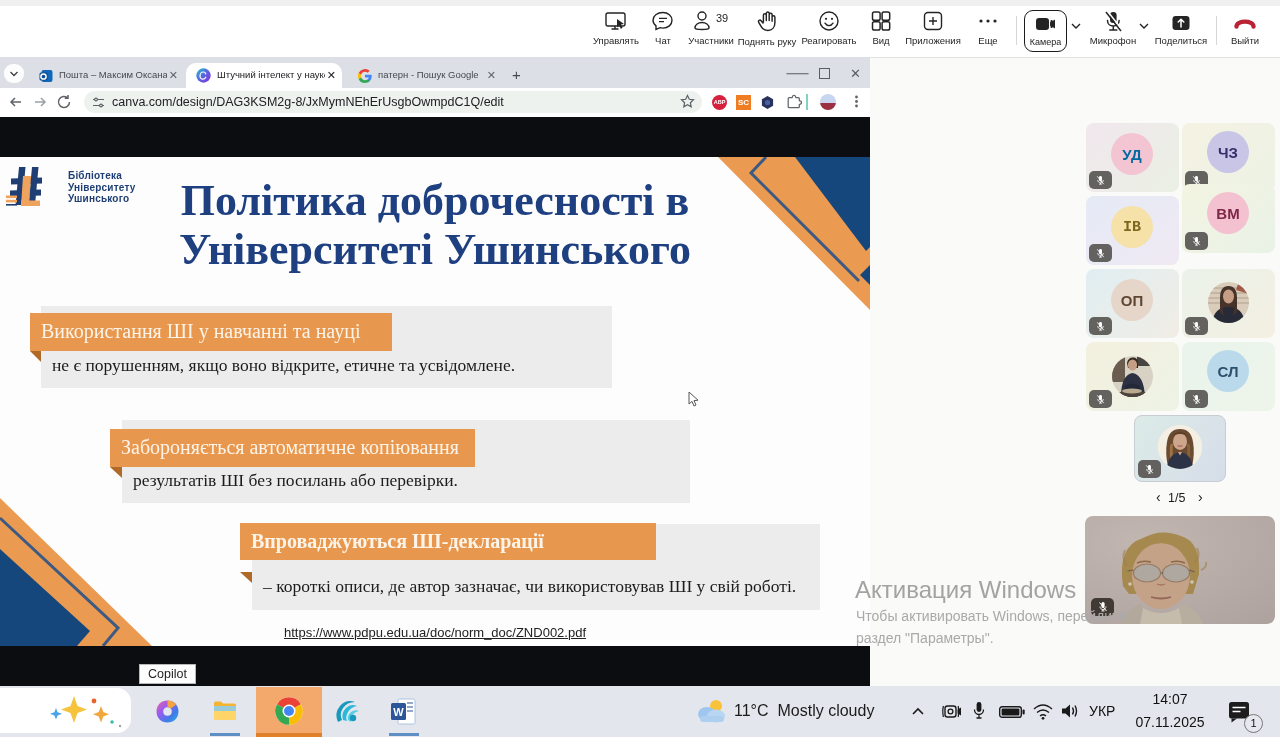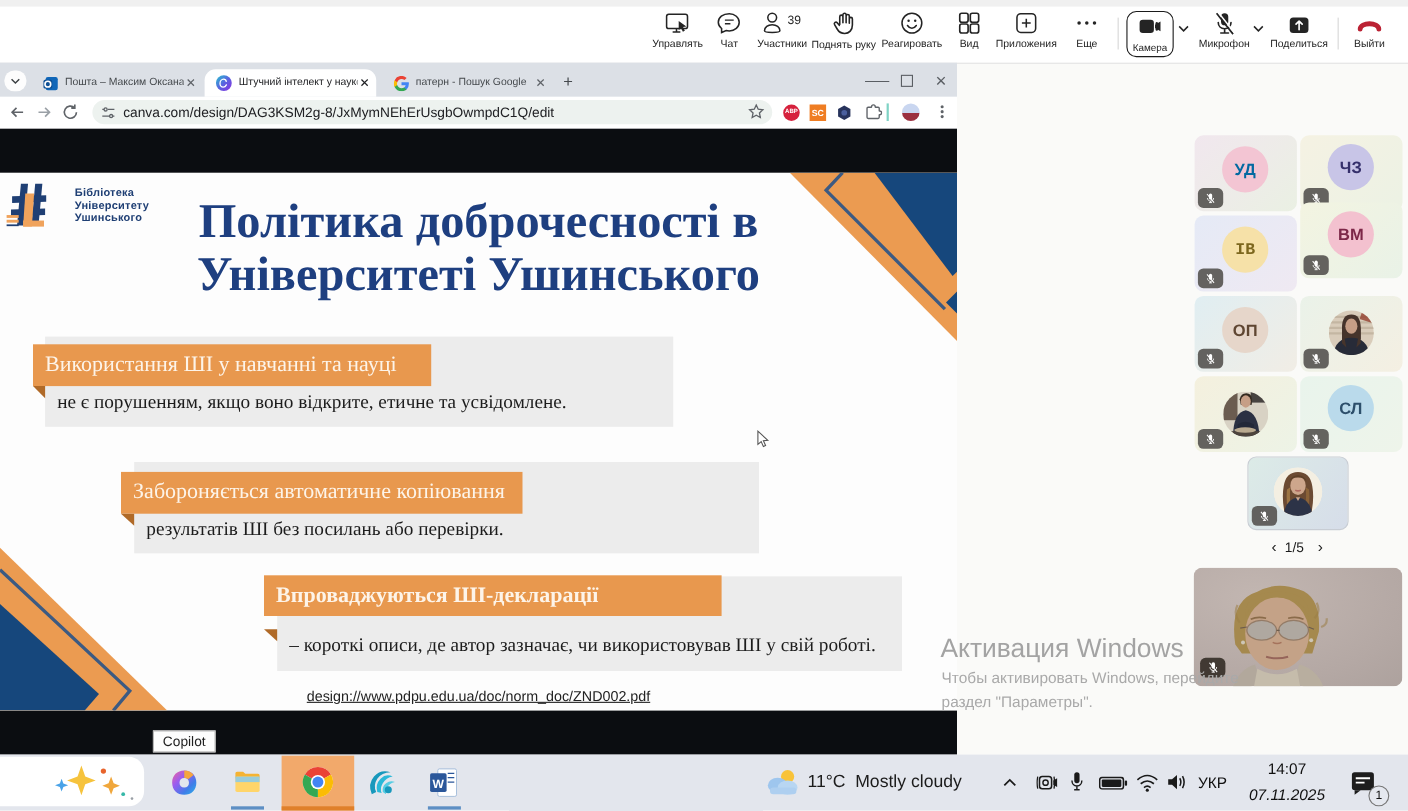--- a/index.html
+++ b/index.html
@@ -285,21 +285,21 @@
   <div class="fold" style="left:110px;top:467px;border-width:11px 0 0 12px;border-color:#b06a28 transparent transparent transparent;"></div>
   <div class="btext" style="left:133px;top:470px;">результатів ШІ без посилань або перевірки.</div>
 
   <div class="gbox" style="left:252px;top:524px;width:568px;height:86px;"></div>
   <div class="obox" style="left:240px;top:523px;width:416px;height:37px;font-weight:bold;">
       <span>Впроваджуються ШІ-декларації</span>
     </div>
   <div class="fold" style="left:240px;top:572px;border-width:11px 0 0 12px;border-color:#b06a28 transparent transparent transparent;"></div>
   <div class="btext" style="left:263px;top:576px;">– короткі описи, де автор зазначає, чи використовував ШІ у свій роботі.</div>
 
-  <div class="abs" style="left:0px;top:625px;width:870px;text-align:center;font-size:13px;color:#222;"><span style="text-decoration:underline;">design://www.pdpu.edu.ua/doc/norm_doc/ZND002.pdf</span></div>
+  <div class="abs" style="left:0px;top:625px;width:870px;text-align:center;font-size:13px;color:#222;"><span style="text-decoration:underline;">https://www.pdpu.edu.ua/doc/norm_doc/ZND002.pdf</span></div>
 
   <svg class="abs" style="left:688px;top:391px;" width="12" height="17" viewBox="0 0 12 17">
       <path d="M1 1v12l3-2.6 2 4.6 2-1-2-4.4 4-.4z" fill="#fff" stroke="#555" stroke-width="1"></path>
     </svg>
 </div>
 
 <div id="panel-items">
 
   <div class="tile" style="left:1086px;top:123px;background:linear-gradient(135deg,#f1e7ee,#eaf0e3);">
     <div class="circ" style="left:25px;top:10px;width:42px;height:42px;background:#f3c5d3;color:#0369a1;">УД</div>
@@ -568,20 +568,20 @@
       <path d="M5 10.5 Q11 5.5 17 10.5" fill="none" stroke="#1a1a1a" stroke-width="1.5"></path>
       <path d="M8 14 Q11 11.5 14 14" fill="none" stroke="#1a1a1a" stroke-width="1.5"></path>
       <circle cx="11" cy="16.3" r="1.4" fill="#1a1a1a"></circle>
     </svg>
   <svg class="abs" style="left:1060px;top:702px;" width="20" height="18" viewBox="0 0 20 18">
       <path d="M2 6.5h3.5L10 2.5v13L5.5 11.5H2z" fill="#1a1a1a"></path>
       <path d="M12.5 5.5 Q14.5 9 12.5 12.5M15 3.5 Q18 9 15 14.5" fill="none" stroke="#1a1a1a" stroke-width="1.4"></path>
     </svg>
   <div class="abs" style="left:1089px;top:703px;font-size:14px;color:#111;">УКР</div>
   <div class="abs" style="left:1120px;top:691px;width:100px;text-align:center;font-size:14px;color:#111;">14:07</div>
-  <div class="abs" style="left:1120px;top:714px;width:100px;text-align:center;font-size:14px;color:#111;font-style:italic;">07.11.2025</div>
+  <div class="abs" style="left:1120px;top:714px;width:100px;text-align:center;font-size:14px;color:#111;">07.11.2025</div>
   <svg class="abs" style="left:1228px;top:701px;" width="22" height="22" viewBox="0 0 22 22">
       <rect x="1" y="1" width="20" height="16.5" rx="2.5" fill="#1d1d1d"></rect>
       <path d="M4.5 6.5h13M4.5 10.5h8" stroke="#fff" stroke-width="1.7"></path>
       <path d="M3.5 17.5v4l5.5-4z" fill="#1d1d1d"></path>
     </svg>
   <div class="abs" style="left:1244px;top:714px;width:19px;height:19px;border-radius:50%;background:#e5e8ef;border:1px solid #777;box-sizing:border-box;font-size:11px;color:#111;text-align:center;line-height:17px;">1</div>
 </div>
 
 </body></html>

